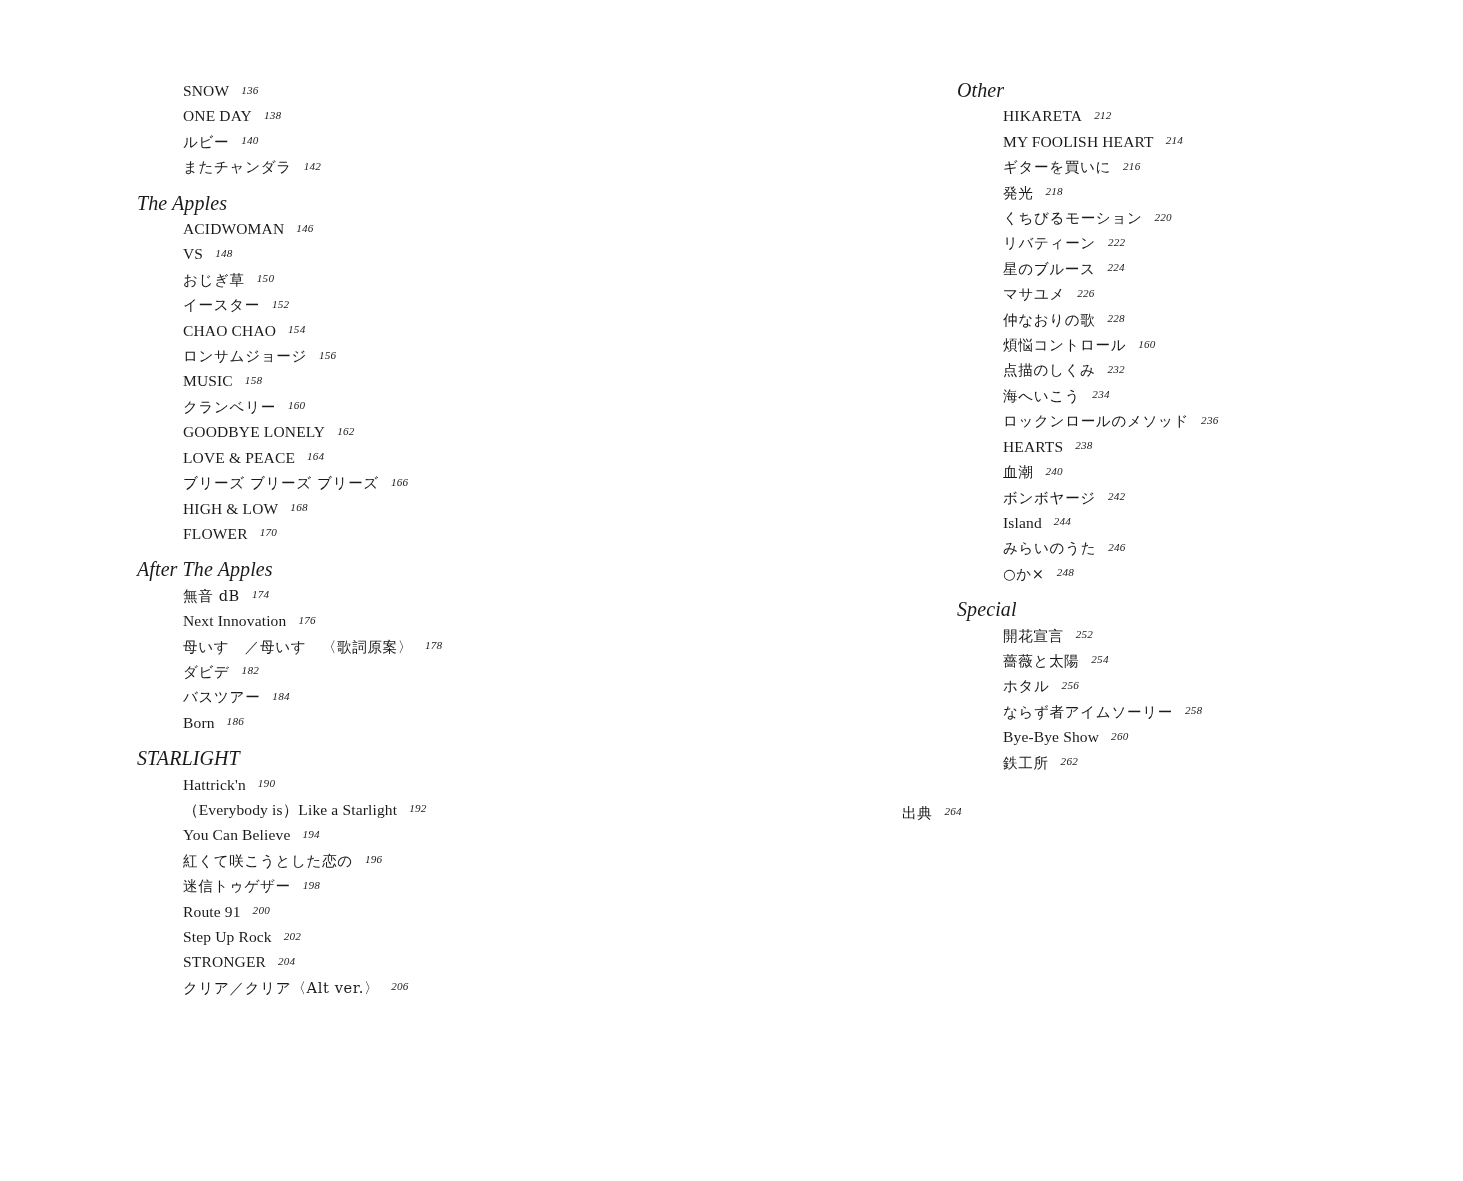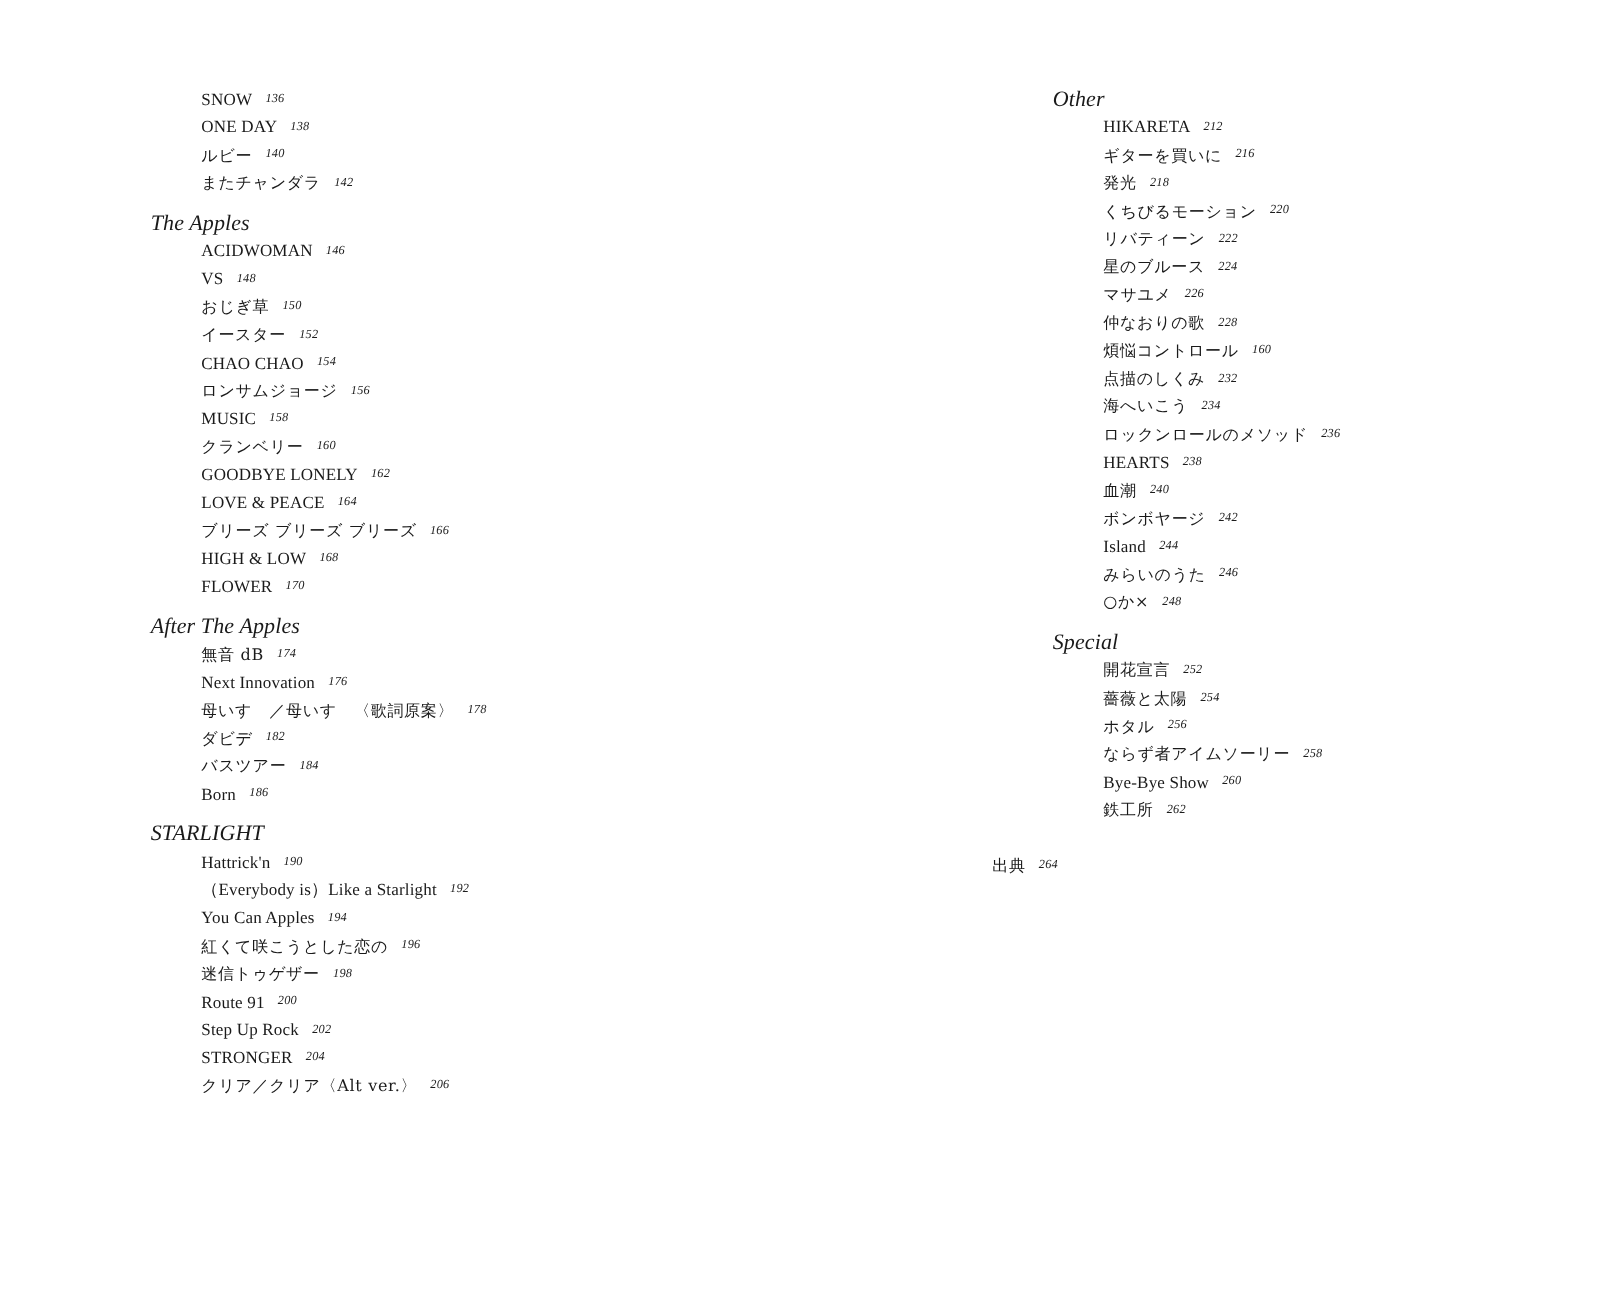--- a/index.html
+++ b/index.html
@@ -199,21 +199,21 @@
         <ul class="entries">
           <li class="entry">
             <span class="entry-title">Hattrick'n</span>
             <span class="entry-page">190</span>
           </li>
           <li class="entry">
             <span class="entry-title">（Everybody is）Like a Starlight</span>
             <span class="entry-page">192</span>
           </li>
           <li class="entry">
-            <span class="entry-title">You Can Apples</span>
+            <span class="entry-title">You Can Believe</span>
             <span class="entry-page">194</span>
           </li>
           <li class="entry">
             <span class="entry-title jp">紅くて咲こうとした恋の</span>
             <span class="entry-page">196</span>
           </li>
           <li class="entry">
             <span class="entry-title jp">迷信トゥゲザー</span>
             <span class="entry-page">198</span>
           </li>
@@ -236,20 +236,24 @@
         </ul>
       </div>
     </div>
   <div class="column col-right">
       <div class="section">
         <div class="section-title">Other</div>
         <ul class="entries">
           <li class="entry">
             <span class="entry-title">HIKARETA</span>
             <span class="entry-page">212</span>
+          </li>
+          <li class="entry">
+            <span class="entry-title">MY FOOLISH HEART</span>
+            <span class="entry-page">214</span>
           </li>
           <li class="entry">
             <span class="entry-title jp">ギターを買いに</span>
             <span class="entry-page">216</span>
           </li>
           <li class="entry">
             <span class="entry-title jp">発光</span>
             <span class="entry-page">218</span>
           </li>
           <li class="entry">

